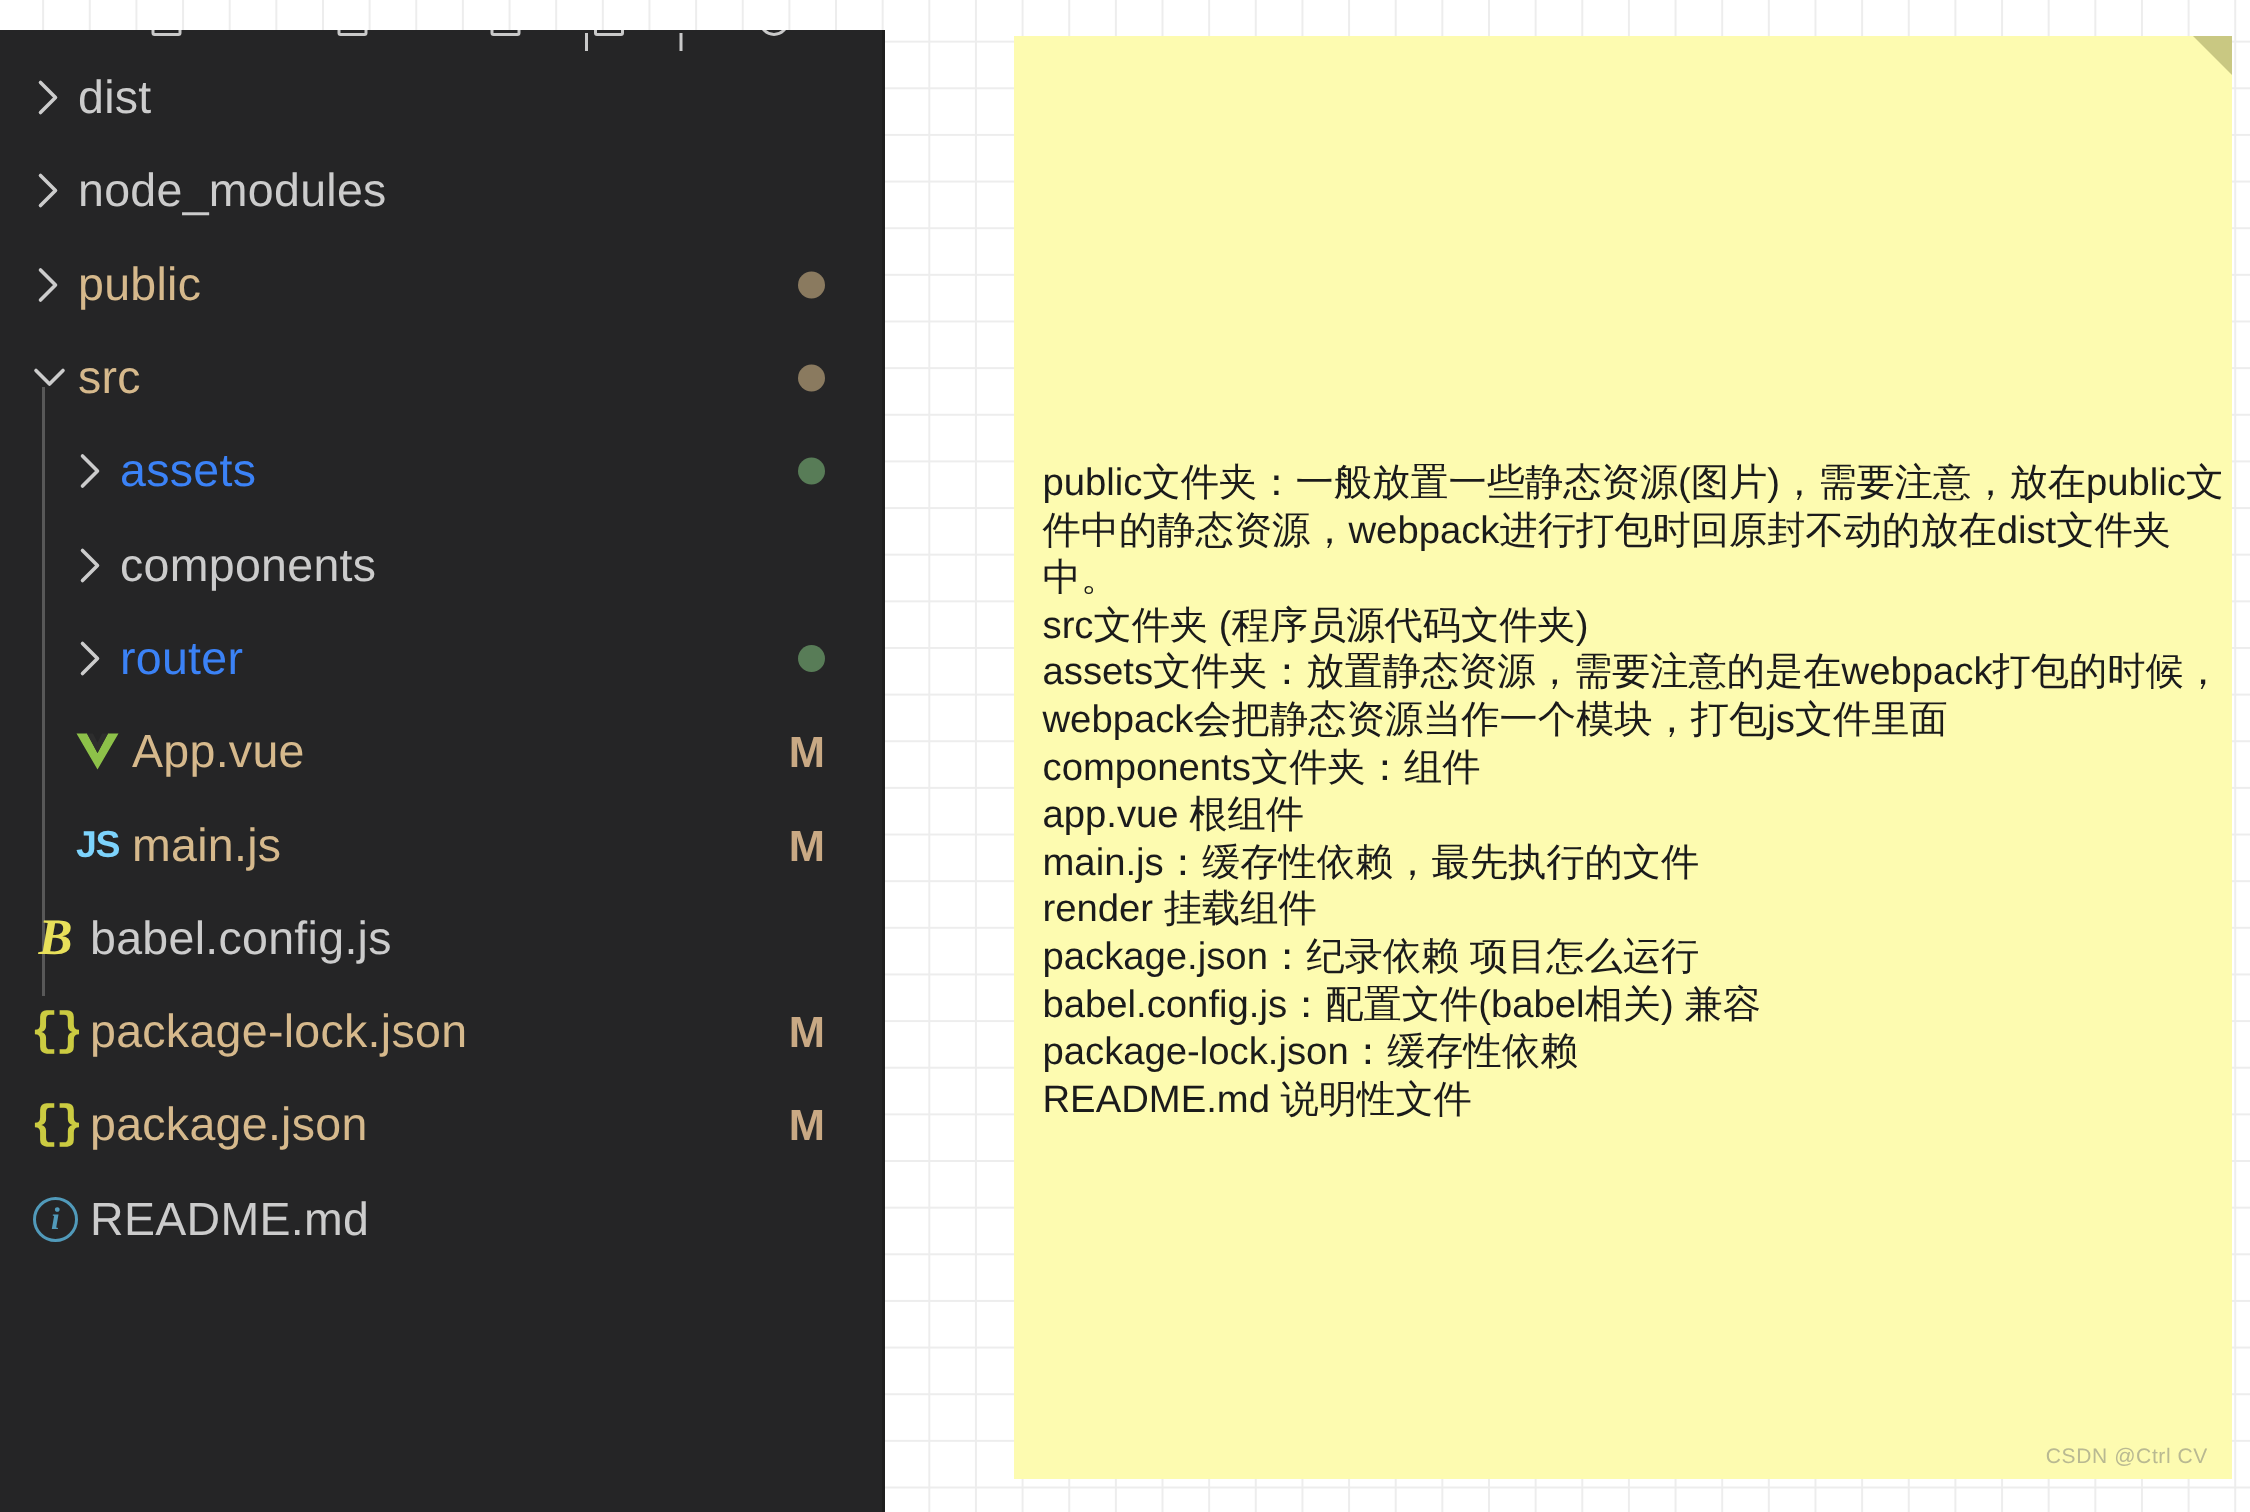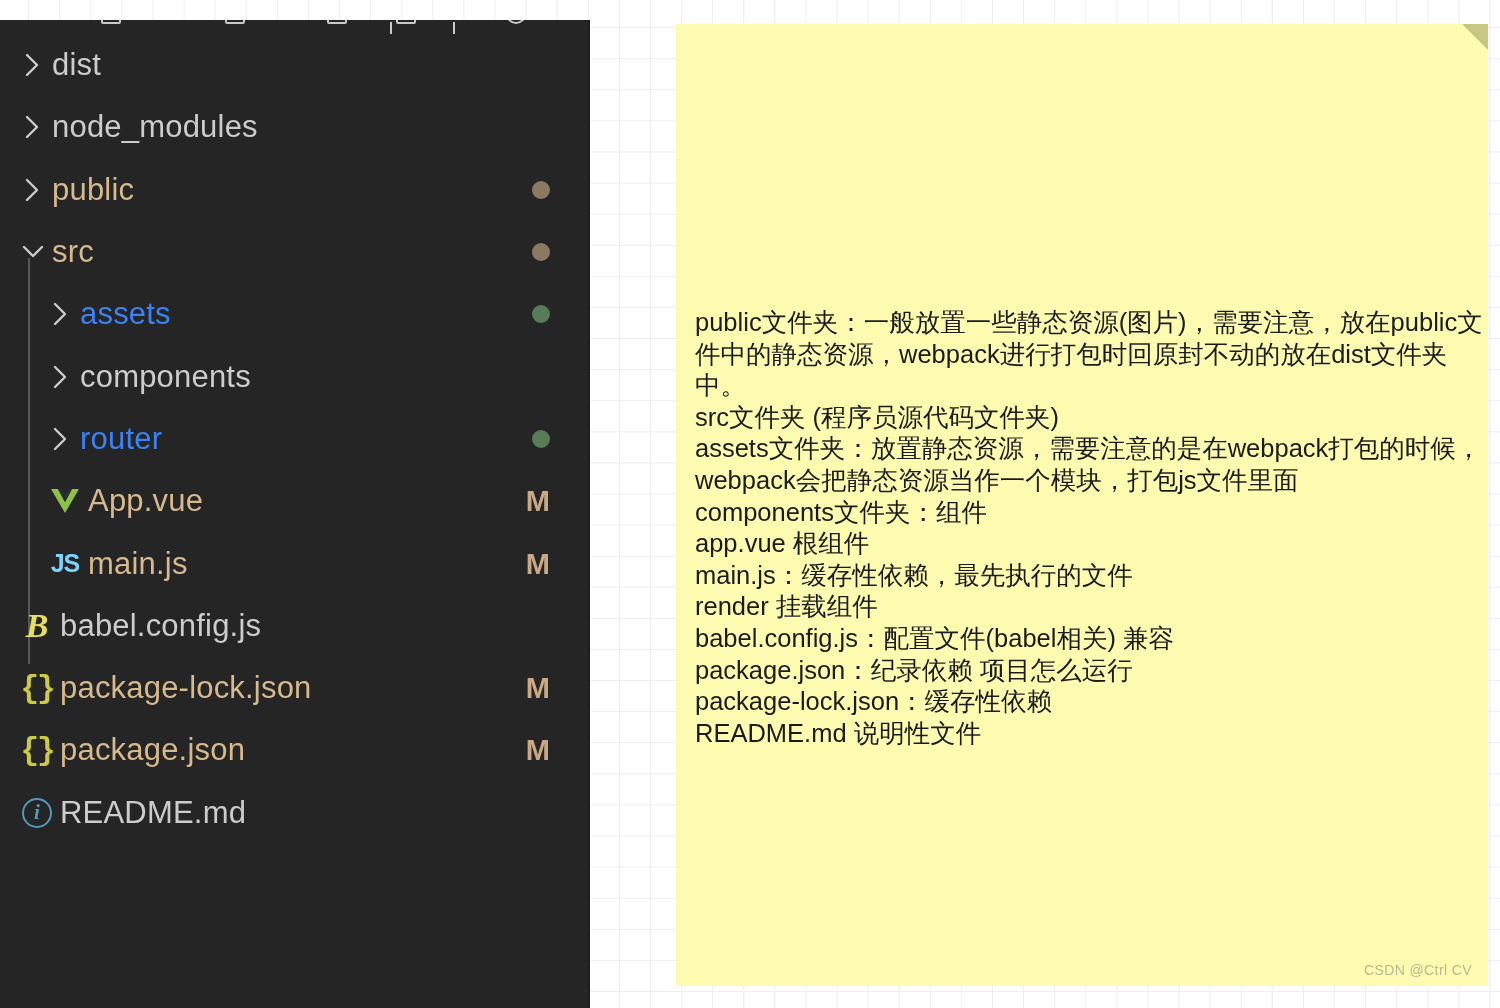--- a/index.html
+++ b/index.html
@@ -380,21 +380,21 @@
   <div class="note">
     <div class="note-fold"></div>
     <div class="note-body">
       <p>public文件夹：一般放置一些静态资源(图片)，需要注意，放在public文件中的静态资源，webpack进行打包时回原封不动的放在dist文件夹中。</p>
       <p>src文件夹 (程序员源代码文件夹)</p>
       <p>assets文件夹：放置静态资源，需要注意的是在webpack打包的时候，webpack会把静态资源当作一个模块，打包js文件里面</p>
       <p>components文件夹：组件</p>
       <p>app.vue 根组件</p>
       <p>main.js：缓存性依赖，最先执行的文件</p>
       <p>render 挂载组件</p>
+      <p>package.json：纪录依赖 项目怎么运行</p>
       <p>babel.config.js：配置文件(babel相关) 兼容</p>
-      <p>package.json：纪录依赖 项目怎么运行</p>
       <p>package-lock.json：缓存性依赖</p>
       <p>README.md 说明性文件</p>
     </div>
     <div class="watermark">CSDN @Ctrl CV</div>
   </div>
 
 </div>
 
 </body></html>

